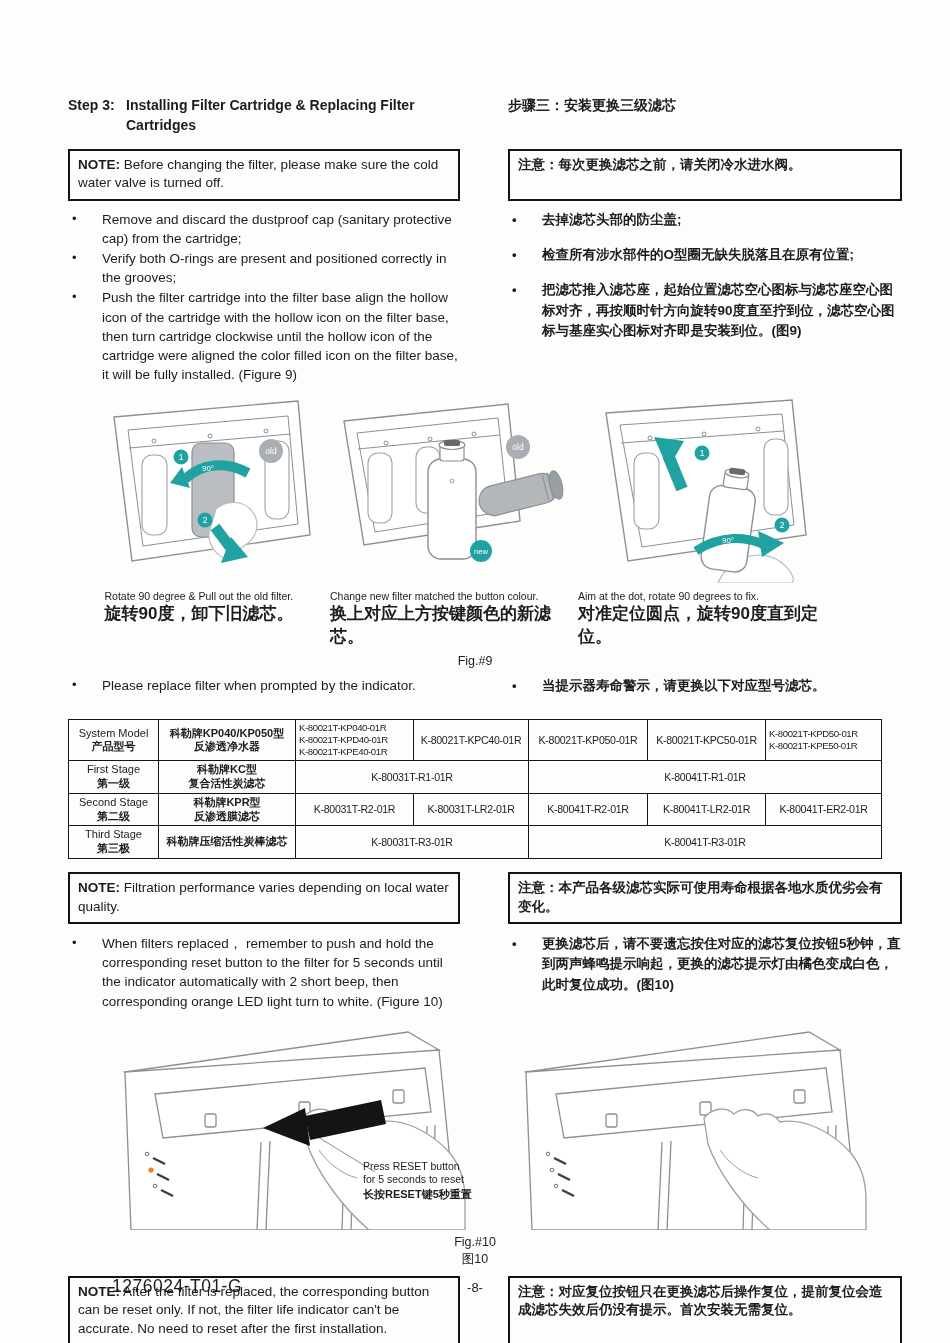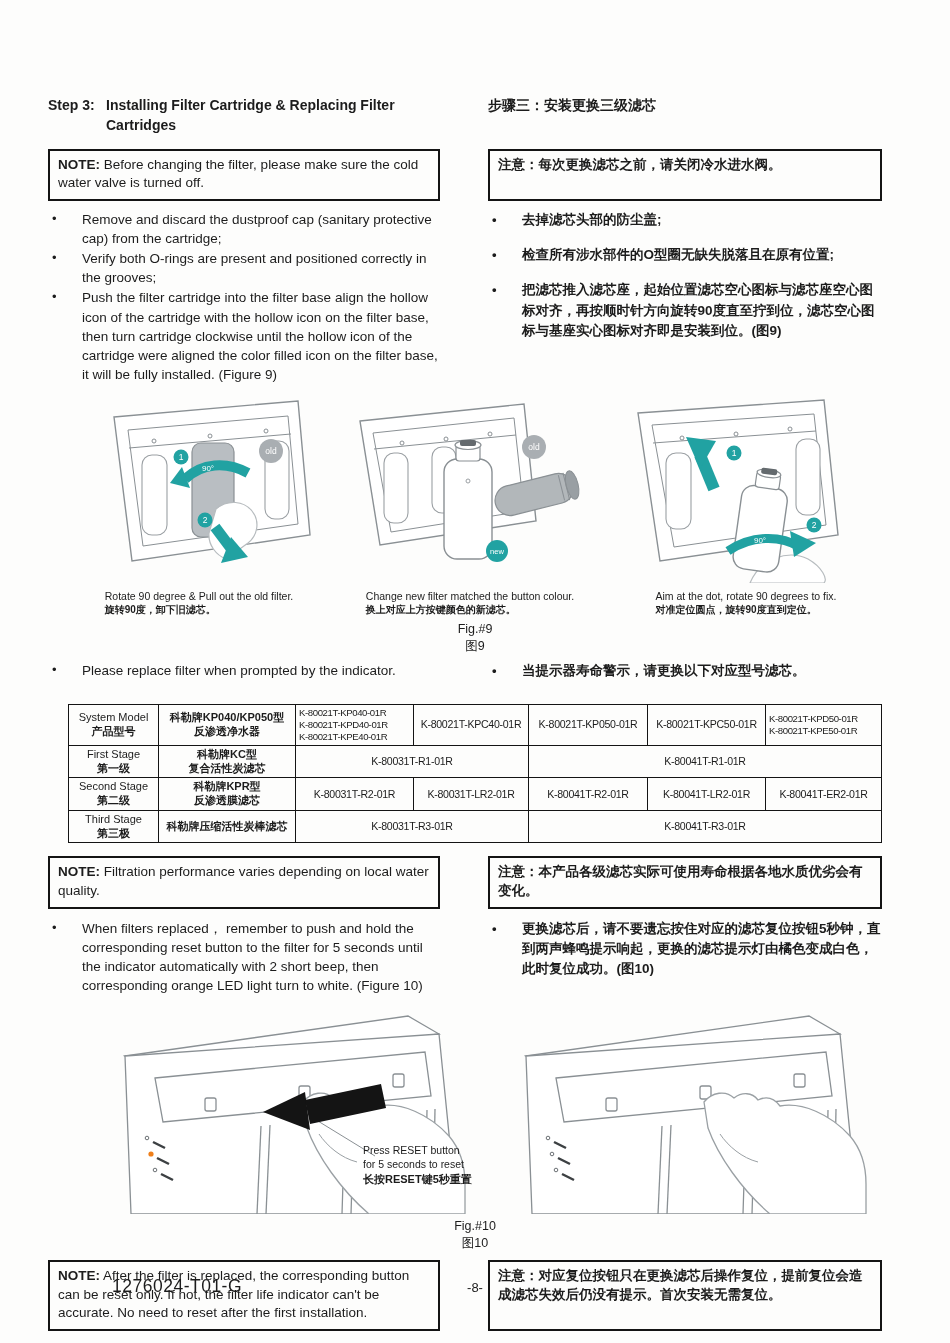--- a/index.html
+++ b/index.html
@@ -1,39 +1,39 @@
 <!DOCTYPE html>
 <html><head>
 <meta charset="utf-8">
 <style>
   html,body{margin:0;padding:0;background:#e8e8e8;}
   .page{position:relative;width:950px;height:1343px;background:#fdfdfc;margin:0 auto;
         font-family:"Liberation Sans","DejaVu Sans",sans-serif;color:#1c1c1c;overflow:hidden;}
   .content{position:absolute;left:68px;top:0;width:814px;}
-  .row2{display:flex;gap:28px;justify-content:flex-end;}
+  .row2{display:flex;gap:28px;}
   .colL{width:392px;flex:0 0 392px;}
   .colR{width:394px;flex:0 0 394px;margin-left:20px;}
   .titleblock{margin-top:95px;}
   .steptitle{font-size:14px;font-weight:bold;line-height:1.45;display:flex;}
   .steptitle .pre{width:58px;flex:0 0 58px;}
   .zhtitle{font-size:14px;font-weight:bold;margin-top:2px;}
   .noterow{margin-top:13px;align-items:stretch;}
   .noteb{border:2px solid #141414;padding:5px 8px 6px 8px;font-size:13.5px;line-height:1.38;box-sizing:border-box;}
   .b{font-weight:bold;}
   .zh{font-weight:bold;}
   .bulletsrow{margin-top:9px;}
   .bullet-item{display:flex;font-size:13.5px;line-height:1.42;margin-bottom:1px;}
   .bullet-item .dot{width:30px;flex:0 0 30px;padding-left:4px;font-size:13px;}
   .colR .bullet-item{margin-bottom:15px;font-weight:bold;line-height:1.5;}
-  .figrow{display:flex;justify-content:space-between;margin-top:8px;}
+  .figrow{display:flex;margin-top:8px;}
   .figpanel{position:relative;}
   .cap{margin-top:2px;display:flex;flex-direction:column;align-items:center;}
   .capbox{display:table;text-align:left;}
   .cap span{display:block;font-size:10.5px;line-height:1.35;}
-  .cap .capzh{font-weight:bold;font-size:10px;}
+  .cap .capzh{font-weight:bold;font-size:17px;}
   .figlabel{text-align:center;margin-top:4px;font-size:12.5px;line-height:1.35;}
   .figlabel span{display:block;}
   .tbl{border-collapse:collapse;width:814px;margin-top:8px;table-layout:fixed;}
   .tbl td{border:1.6px solid #141414;text-align:center;vertical-align:middle;padding:2px 2px;
           font-size:11px;line-height:1.25;overflow:hidden;}
   .tbl .two span{display:block;}
   .tbl .pn{font-size:10.6px;letter-spacing:-0.3px;}
   .tbl .multi{text-align:left;font-size:9.6px;letter-spacing:-0.4px;padding-left:3px;}
   .tbl .multi span{display:block;line-height:1.25;}
   .fig10row{display:flex;margin-top:10px;margin-left:45px;gap:46px;}
@@ -212,21 +212,20 @@
             <div class="capbox">
         <span>Aim at the dot, rotate 90 degrees to fix.</span>
         <span class="capzh">对准定位圆点，旋转90度直到定位。</span>
       </div>
           </div>
     </div>
   </div>
 
   <div class="figlabel">
     <span>Fig.#9</span>
-    <span>图9</span>
   </div>
 
   <div class="row2" style="margin-top:6px">
     <div class="colL">
       <div class="bullet-item">
             <span class="dot">•</span>
             <span>Please replace filter when prompted by the indicator.</span>
           </div>
     </div>
     <div class="colR">

